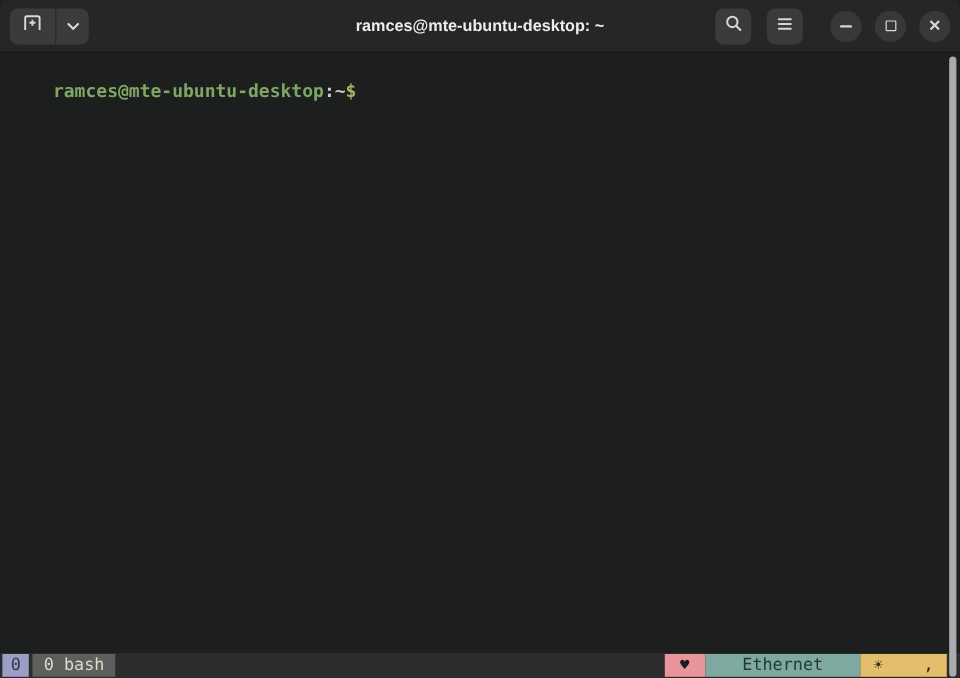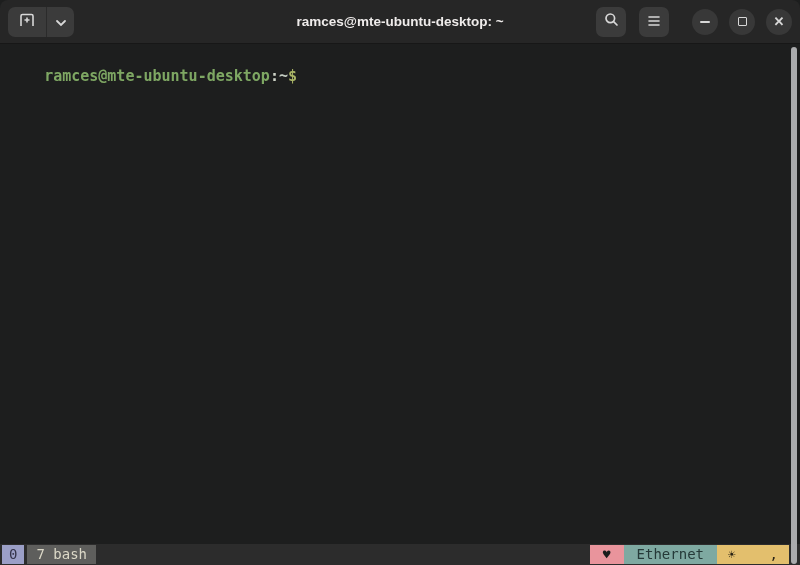--- a/index.html
+++ b/index.html
@@ -83,21 +83,21 @@
     display: flex; align-items: center;
     font-family: "DejaVu Sans Mono", "Liberation Mono", monospace;
     font-size: 14px; line-height: 19px;
     padding-right: 11px;
   }
   .seg { height: 19px; display: flex; align-items: center; }
   .seg-session { background: #9b9fc7; color: #33334a; padding: 0 7px; margin-left: 2px; }
   .seg-window { background: #5e5e5c; color: #dcd9c8; padding: 0 9px; margin-left: 3px; }
   .sb-spacer { flex: 1 1 auto; }
   .seg-heart { background: #e9949c; color: #1c1c1c; padding: 0 13px; font-size: 13px; }
-  .seg-network { background: #7ea9a1; color: #253a38; padding: 0 13px; }
+  .seg-network { background: #7ea9a1; color: #253a38; padding: 0 31px; }
   .seg-weather { background: #e3bf6d; color: #2a2416; padding: 0 11px; width: 72px; justify-content: space-between; }
   .seg-weather .sun { font-size: 13px; }
 </style>
 </head>
 <body>
 
 <div class="window">
 
   <div class="titlebar">
     <div class="tab-group">
@@ -149,21 +149,21 @@
   </div>
 
   <div class="terminal">
     <span><span class="prompt-userhost">ramces@mte-ubuntu-desktop</span><span class="prompt-colon">:</span><span class="prompt-path">~</span><span class="prompt-symbol">$</span></span>
   </div>
 
   <div class="scrollbar"></div>
 
   <div class="statusbar">
     <div class="seg seg-session">0</div>
-    <div class="seg seg-window">7 bash</div>
+    <div class="seg seg-window">0 bash</div>
     <div class="sb-spacer"></div>
     <div class="seg seg-heart">
       <span>♥</span>
     </div>
     <div class="seg seg-network">Ethernet</div>
     <div class="seg seg-weather">
       <span class="sun">☀</span>
       <span>,</span>
     </div>
   </div>

